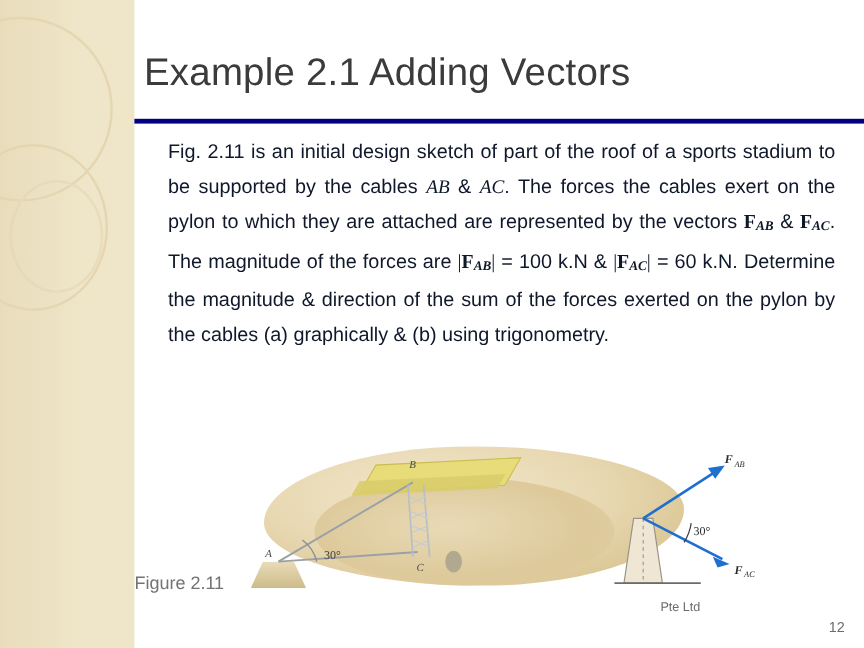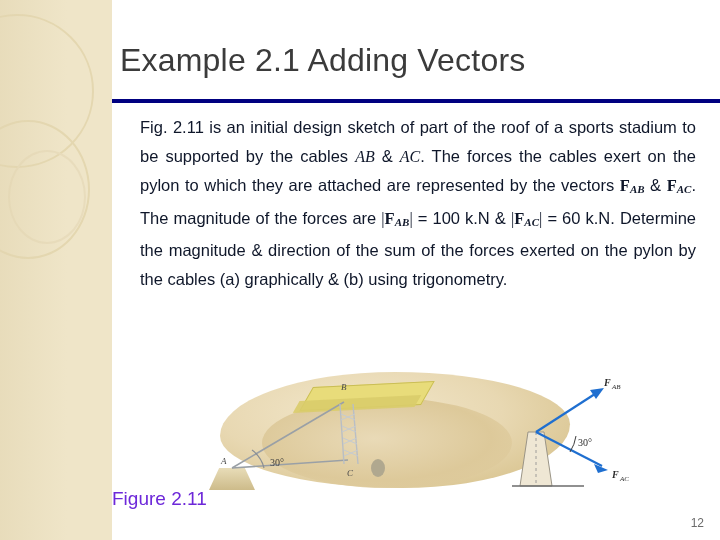--- a/index.html
+++ b/index.html
@@ -162,23 +162,23 @@
     transform: skewX(-32deg) rotate(-3deg);
     opacity: 0.9;
   }
   .fig-svg {
     position: absolute;
     left: 0; top: 0;
   }
   .fig-caption {
     position: absolute;
     left: 0px;
-    top: 120px;
-    font-size: 19px;
-    color: #6d28d9;
+    top: 110px;
+    font-size: 15px;
+    color: #737373;
   }
   .pylon-base {
     position: absolute;
     left: 97px;
     top: 100px;
     width: 46px;
     height: 22px;
     background: linear-gradient(180deg,#e8dcb8,#cdbb8a);
     clip-path: polygon(22% 0%, 78% 0%, 100% 100%, 0% 100%);
   }
@@ -290,17 +290,18 @@
       <path d="M 118 78 A 40 40 0 0 0 124 62" fill="none" stroke="#3c3c3c" stroke-width="1"></path>
       <text x="126" y="72" font-family="Liberation Serif, serif" font-size="10" fill="#2a2a2a">30°</text>
       <text x="152" y="12" font-family="Liberation Serif, serif" font-weight="bold" font-style="italic" font-size="10" fill="#2a2a2a">F</text>
       <text x="160" y="15" font-family="Liberation Serif, serif" font-style="italic" font-size="7" fill="#2a2a2a">AB</text>
       <text x="160" y="104" font-family="Liberation Serif, serif" font-weight="bold" font-style="italic" font-size="10" fill="#2a2a2a">F</text>
       <text x="168" y="107" font-family="Liberation Serif, serif" font-style="italic" font-size="7" fill="#2a2a2a">AC</text>
     </svg>
   </div>
 
   <div class="footer-credit">
+    <div>Pte Ltd</div>
   </div>
 
   <div class="page-number">12</div>
 
 </div>
 
 </body></html>

